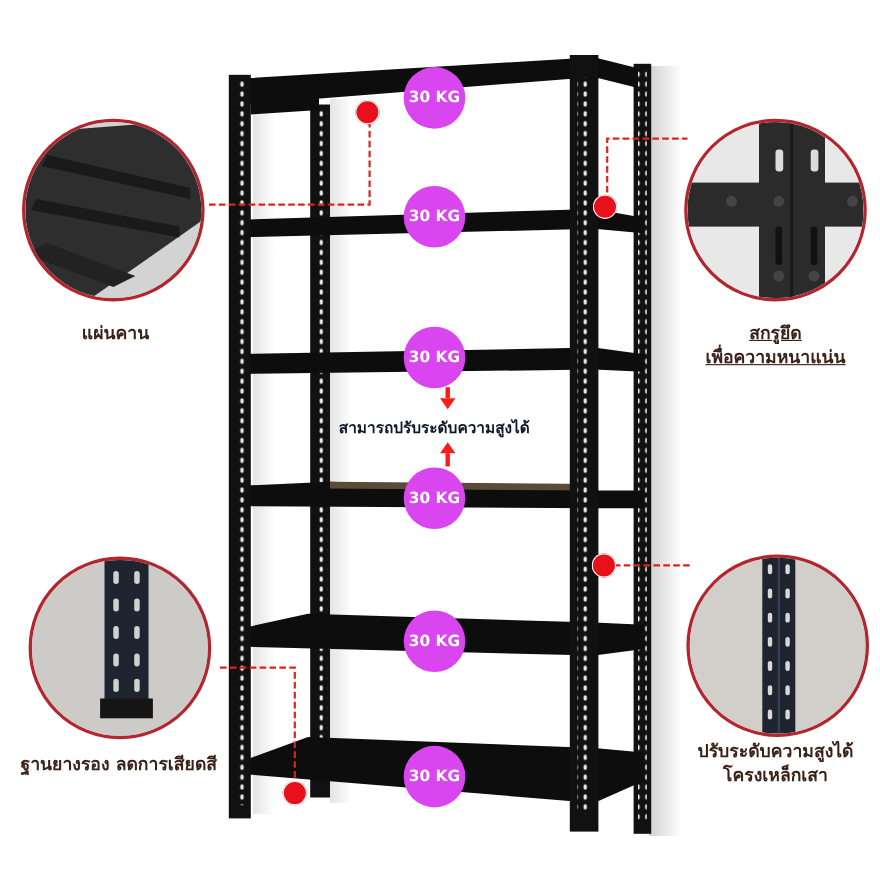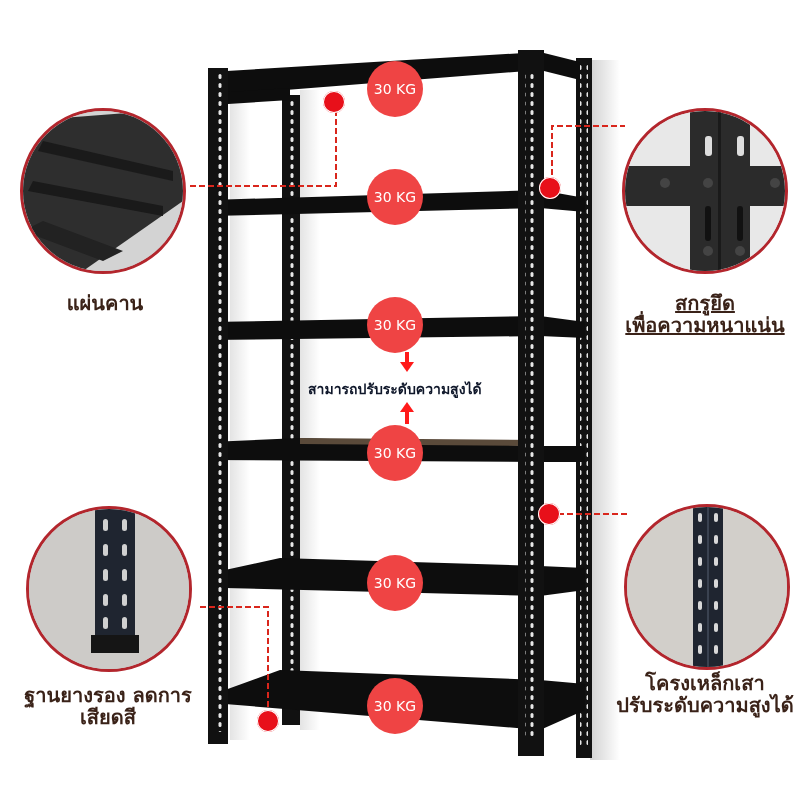--- a/index.html
+++ b/index.html
@@ -1,23 +1,23 @@
 <!DOCTYPE html>
 <html><head>
 <meta charset="utf-8">
 <style>
   html,body{margin:0;padding:0;background:#ffffff;}
   body{width:800px;height:800px;position:relative;overflow:hidden;font-family:"DejaVu Sans","Liberation Sans",sans-serif;}
   .rack{position:absolute;left:0;top:0;width:800px;height:800px;}
-  .badge{position:absolute;width:56px;height:56px;border-radius:50%;background:#ef4444;color:#fff;
-    font-weight:normal;font-size:14px;display:flex;align-items:center;justify-content:center;letter-spacing:0;
+  .badge{position:absolute;width:56px;height:56px;border-radius:50%;background:#d946ef;color:#fff;
+    font-weight:bold;font-size:14px;display:flex;align-items:center;justify-content:center;letter-spacing:0;
     font-family:"DejaVu Sans","Liberation Sans",sans-serif;}
   .dot{position:absolute;width:22px;height:22px;border-radius:50%;background:#e8101a;box-shadow:0 0 0 1px #ffffff inset;}
   .zoom-circle{position:absolute;border-radius:50%;border:3px solid #b3262d;overflow:hidden;box-sizing:border-box;}
-  .caption{position:absolute;color:#3a2218;font-weight:bold;font-size:20px;text-align:center;line-height:22px;
+  .caption{position:absolute;color:#3a2218;font-weight:bold;font-size:16px;text-align:center;line-height:22px;
     font-family:"DejaVu Sans","Liberation Sans",sans-serif;}
   .adjust-label{position:absolute;color:#0f172a;font-weight:bold;font-size:14px;white-space:nowrap;
     font-family:"DejaVu Sans","Liberation Sans",sans-serif;}
 </style>
 </head>
 <body>
 
 <svg class="rack" viewBox="0 0 800 800" width="800" height="800">
   <defs>
     <pattern id="holes" width="8" height="9" patternUnits="userSpaceOnUse">
@@ -168,15 +168,15 @@
       <rect x="71" y="94" width="4" height="9" rx="2"></rect>
         <rect x="87" y="94" width="4" height="9" rx="2"></rect>
       <rect x="71" y="116" width="4" height="9" rx="2"></rect>
         <rect x="87" y="116" width="4" height="9" rx="2"></rect>
       <rect x="71" y="138" width="4" height="9" rx="2"></rect>
         <rect x="87" y="138" width="4" height="9" rx="2"></rect>
     </g>
   </svg>
 </div>
 <div class="caption" style="left:610px;top:672px;width:190px;">
+  <div>ปรับระดับความสูงได้</div>
   <div>โครงเหล็กเสา</div>
-  <div>ปรับระดับความสูงได้</div>
 </div>
 
 </body></html>

